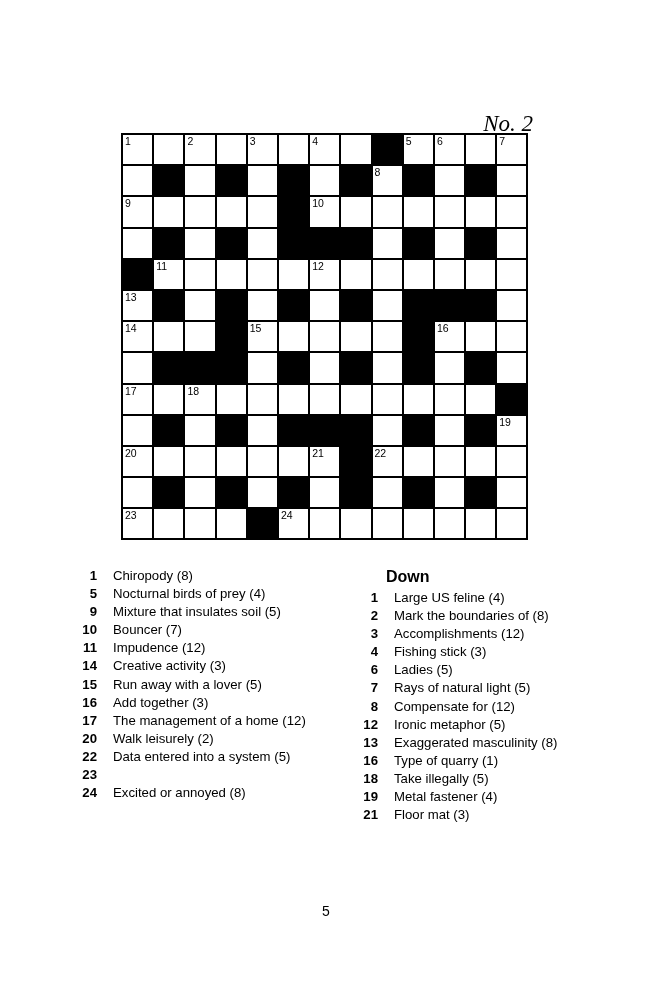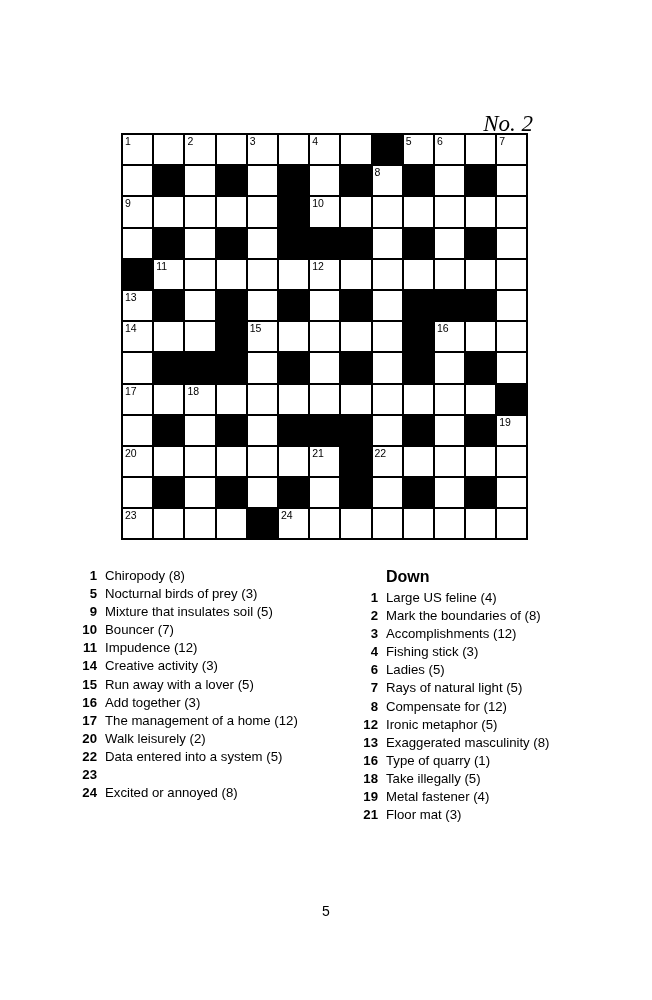--- a/index.html
+++ b/index.html
@@ -75,21 +75,21 @@
     font-size: 13.2px;
     line-height: 16px;
   }
   .clue-num {
     flex: none;
     width: 22px;
     text-align: right;
     font-weight: bold;
   }
   .clue-text {
-    margin-left: 8px;
+    margin-left: 16px;
     white-space: nowrap;
   }
 
   .page-number {
     position: absolute;
     top: 903px;
     left: 0;
     width: 652px;
     text-align: center;
     font-size: 14px;
@@ -321,21 +321,21 @@
   </div>
 
 <div class="clue-col across">
   <div>
       <div class="clue">
         <span class="clue-num">1</span>
         <span class="clue-text">Chiropody (8)</span>
       </div>
       <div class="clue">
         <span class="clue-num">5</span>
-        <span class="clue-text">Nocturnal birds of prey (3)</span>
+        <span class="clue-text">Nocturnal birds of prey (4)</span>
       </div>
       <div class="clue">
         <span class="clue-num">9</span>
         <span class="clue-text">Mixture that insulates soil (5)</span>
       </div>
       <div class="clue">
         <span class="clue-num">10</span>
         <span class="clue-text">Bouncer (7)</span>
       </div>
       <div class="clue">

